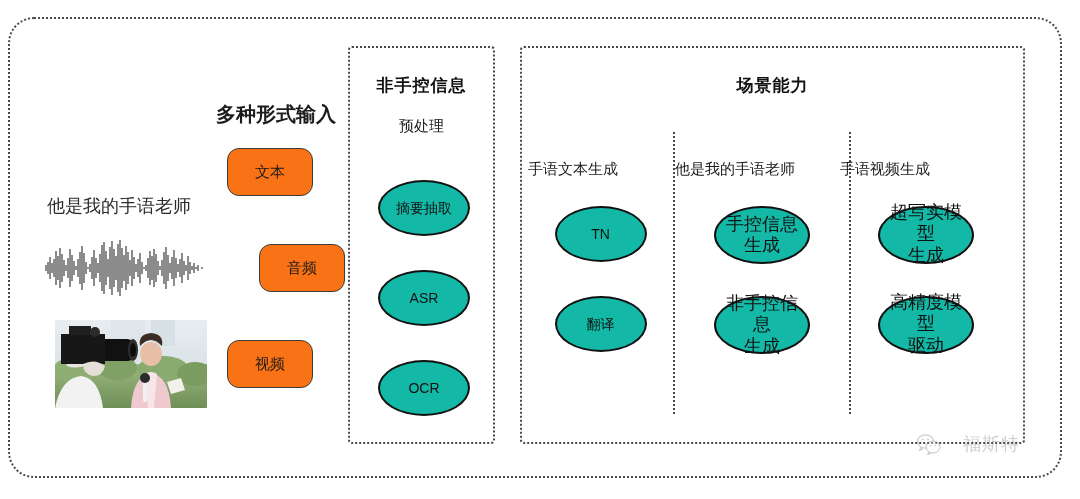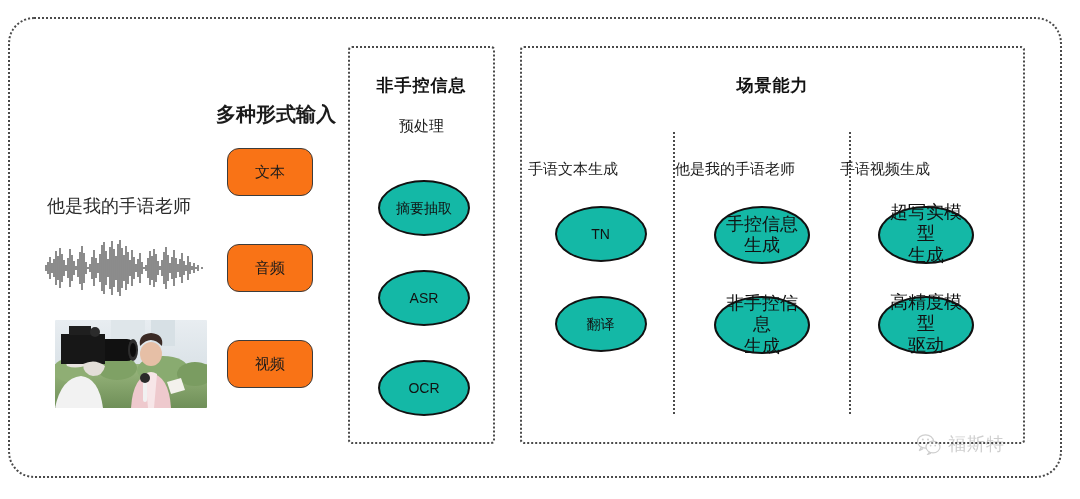--- a/index.html
+++ b/index.html
@@ -178,21 +178,21 @@
     border-radius: 12px;
     box-sizing: border-box;
     display: flex;
     align-items: center;
     justify-content: center;
     font-size: 15px;
     color: #1b1b1b;
     background: #f97316;
   }
   .chip.c-text  { top: 148px; }
-  .chip.c-audio { top: 244px; }
+  .chip.c-audio { top: 244px; margin-left: 32px; }
   .chip.c-video { top: 340px; }
 
   
   .waveform {
     position: absolute;
     left: 42px;
     top: 238px;
     width: 166px;
     height: 60px;
   }
@@ -209,21 +209,21 @@
   }
   .video-thumb svg { display: block; }
 
   
   .watermark {
     position: absolute;
     left: 916px;
     top: 432px;
     display: flex;
     align-items: center;
-    gap: 6px;
+    gap: 21px;
     opacity: 0.33;
   }
   .watermark .wm-text {
     font-size: 18px;
     color: #6d6d6d;
     letter-spacing: 1px;
     white-space: nowrap;
   }
   .wm-icon { width: 26px; height: 22px; display: block; }
 </style>

